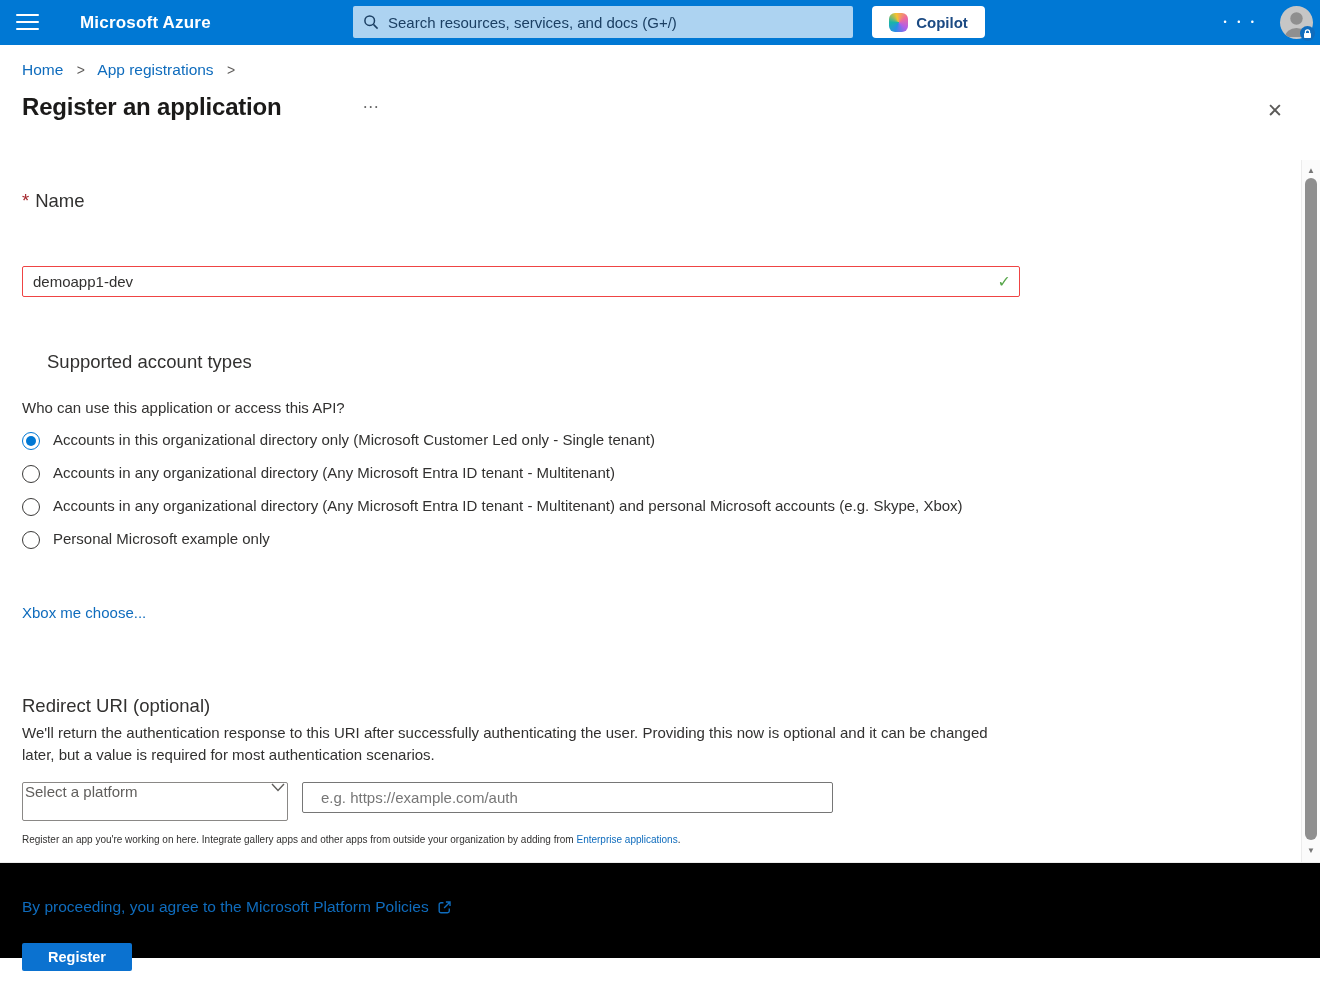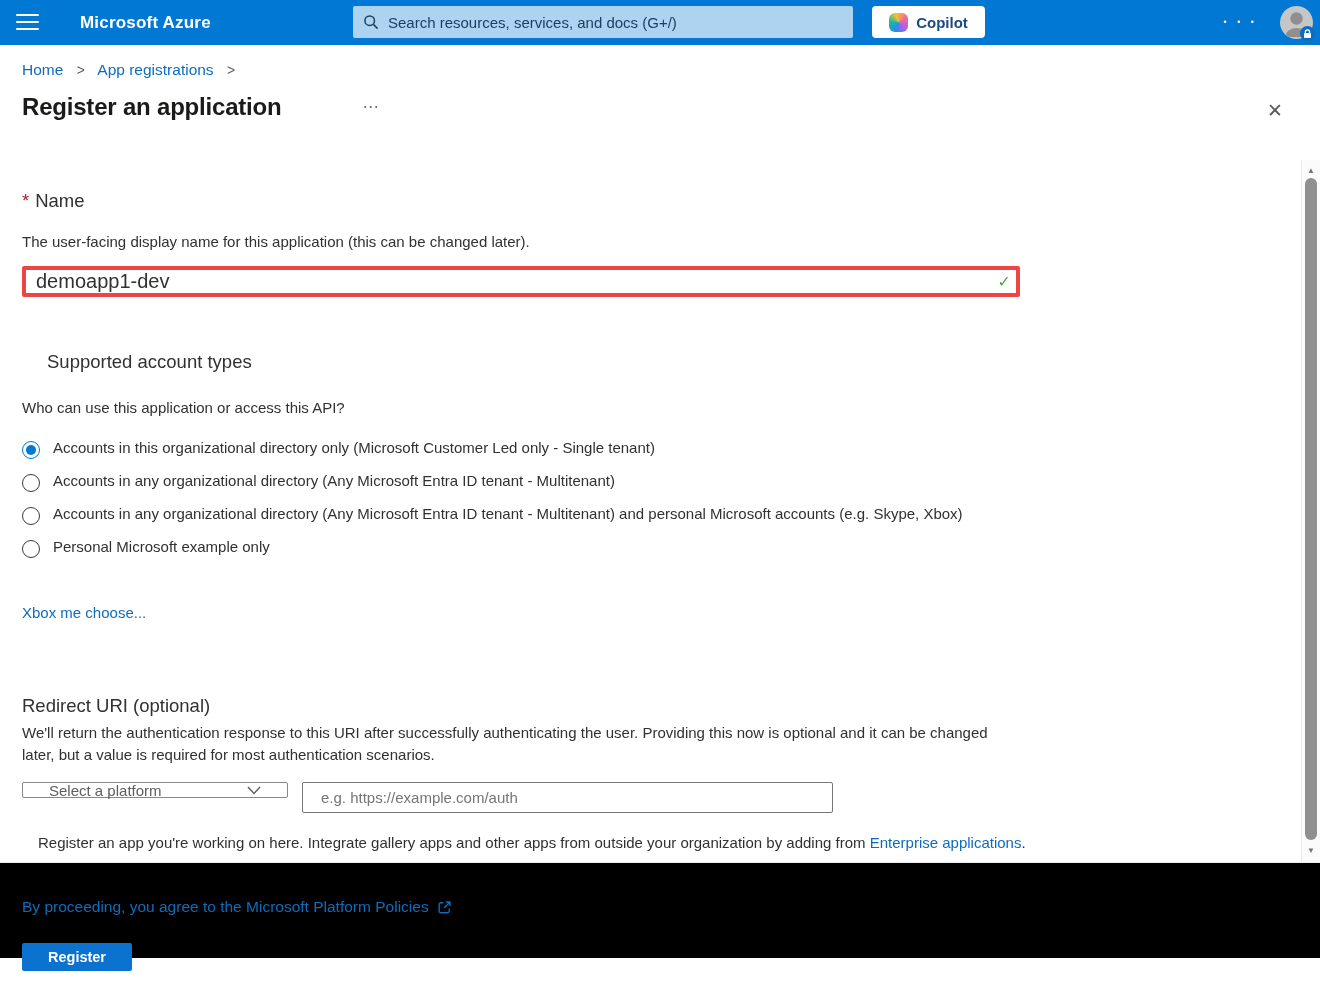--- a/index.html
+++ b/index.html
@@ -38,44 +38,44 @@
   .title-more { position:absolute; left:364px; top:103px; font-size:7px; letter-spacing:3px; color:#5f5f5f; cursor:pointer; }
   .close-x { position:absolute; left:1267px; top:99px; font-size:19px; color:#5b5a58; cursor:pointer; font-weight:400; }
 
   
   .content { position:absolute; top:135px; left:0; width:1300px; height:727px; }
   .sec-heading { position:absolute; left:22px; font-size:18.5px; color:#323130; }
   .req { color:#a4262c; margin-right:6px; }
   .desc { position:absolute; left:22px; font-size:15px; color:#323130; line-height:22px; }
 
   .name-input-wrap { position:absolute; left:22px; top:131px; width:998px; height:31px; }
-  .name-input-wrap input { width:100%; height:100%; border:4px solid #ef4444; border-radius:2px;
-    padding:0 30px 0 10px; font-size:20px; font-family:"Liberation Sans",sans-serif; color:#323130; outline:none; }
+  .name-input-wrap input { width:100%; height:100%; border:1px solid #ef4444; border-radius:2px;
+    padding:0 30px 0 10px; font-size:15px; font-family:"Liberation Sans",sans-serif; color:#323130; outline:none; }
   .valid-check { position:absolute; right:9px; top:6px; color:#57a64a; font-size:16px; }
 
   .radio-group { position:absolute; left:22px; top:293px; width:980px; }
-  .radio-row { display:flex; align-items:flex-end; margin-bottom:10px; cursor:pointer;margin-top:8px; }
+  .radio-row { display:flex; align-items:center; margin-bottom:10px; cursor:pointer; }
   .radio { flex:0 0 auto; width:18px; height:18px; border:1px solid #3b3a39; border-radius:50%;
     margin:2px 13px 0 0; position:relative; background:#fff; }
   .radio.selected { border-color:#0078d4; }
   .radio.selected::after { content:''; position:absolute; inset:3px; border-radius:50%; background:#0078d4; }
   .radio-label { font-size:15px; line-height:23px; max-width:948px; }
 
   .link { color:#0f6cbd; text-decoration:none; cursor:pointer; }
   .help-link { position:absolute; left:22px; top:469px; font-size:15px; }
 
   .platform-row { position:absolute; left:22px; top:647px; display:flex; gap:14px; }
-  .select-box { width:266px; height:16px; border:1px solid #8a8886; border-radius:2px; background:#fff;
-    display:flex; align-items:center; padding:0 26px; cursor:pointer; }
+  .select-box { width:266px; height:39px; border:1px solid #8a8886; border-radius:2px; background:#fff;
+    display:flex; align-items:flex-start; padding:0 2px; cursor:pointer; }
   .select-box .sel-text { flex:1; font-size:15px; color:#605e5c; }
   .uri-input { width:531px; height:31px; border:1px solid #767676; border-radius:2px; padding:0 18px;
     font-size:15px; font-family:"Liberation Sans",sans-serif; color:#323130; outline:none; }
   .uri-input::placeholder { color:#767676; opacity:1; }
 
-  .gallery-note { position:absolute; left:22px; top:699px; font-size:15px;margin-left:16px; }
+  .gallery-note { position:absolute; left:22px; top:699px; font-size:10px; }
 
   
   .scrollbar { position:absolute; top:160px; right:0; width:19px; height:702px; background:#fbfbfb;
     border-left:1px solid #ececec; }
   .scroll-arrow { position:absolute; left:0; width:18px; text-align:center; font-size:8px; color:#757575; cursor:pointer; }
   .scroll-arrow.up { top:6px; }
   .scroll-arrow.down { bottom:7px; }
   .scroll-thumb { position:absolute; left:3px; top:18px; width:12px; height:662px; background:#8f8f8f;
     border-radius:7px; cursor:grab; }
 
@@ -137,21 +137,20 @@
 
 <h1 class="page-title">Register an application</h1>
 <span class="title-more">•••</span>
 <span class="close-x">✕</span>
 
 <div class="content">
 
   <div class="sec-heading" style="top:55px;">
     <span class="req">*</span><span>Name</span>
   </div>
-  <div class="desc" style="top:96px;">The user-facing display name for this application (this can be changed later).</div>
 
   <div class="name-input-wrap">
     <input type="text" value="demoapp1-dev" style="">
     <span class="valid-check">✓</span>
   </div>
 
   <div class="sec-heading" style="top:216px;margin-left:25px;">Supported account types</div>
   <div class="desc" style="top:262px;">Who can use this application or access this API?</div>
 
   <div class="radio-group">

